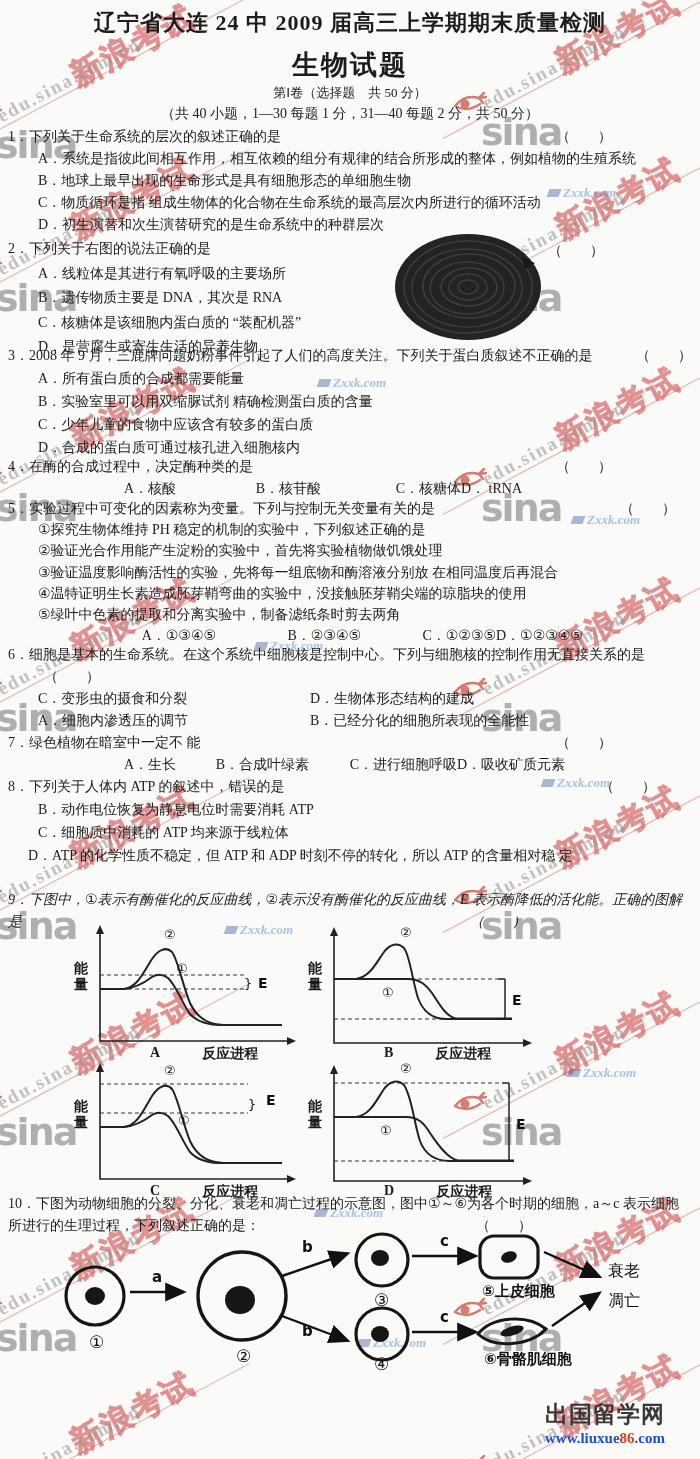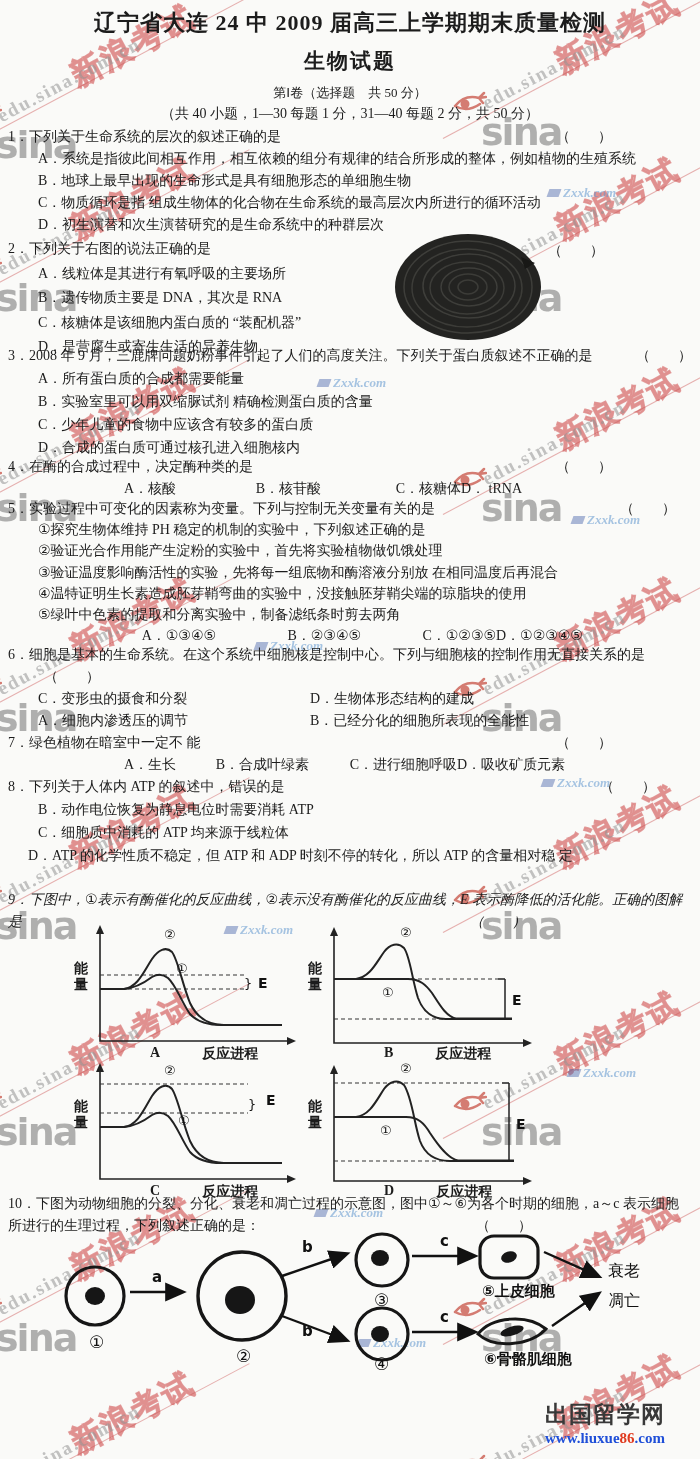--- a/index.html
+++ b/index.html
@@ -2,21 +2,21 @@
 <html><head>
 <meta charset="utf-8">
 <style>
   html,body{margin:0;padding:0;}
   #page{position:relative;width:700px;height:1459px;background:#fafaf8;overflow:hidden;
         font-family:"Liberation Serif","DejaVu Sans",serif;color:#1c1c1c;}
   
   #hdr-title{position:absolute;top:8px;left:0;width:700px;text-align:center;
              font-size:22px;font-weight:bold;letter-spacing:1px;}
   #hdr-sub{position:absolute;top:47px;left:0;width:700px;text-align:center;
-           font-size:21px;font-weight:bold;letter-spacing:2px;}
+           font-size:27px;font-weight:bold;letter-spacing:2px;}
   #hdr-sec{position:absolute;top:84px;left:0;width:700px;text-align:center;font-size:13px;}
   #hdr-note{position:absolute;top:105px;left:0;width:700px;text-align:center;font-size:14px;}
   
   .q{position:absolute;left:8px;width:688px;font-size:14px;line-height:22px;}
   .stem{padding-left:0;position:relative;padding-right:8px;}
   .stem .qnum{font-weight:normal;}
   .bracket{position:absolute;white-space:pre;}
   .opts{padding-left:30px;}
   .opt{white-space:nowrap;}
   .opts.grid2 .row{display:flex;}

